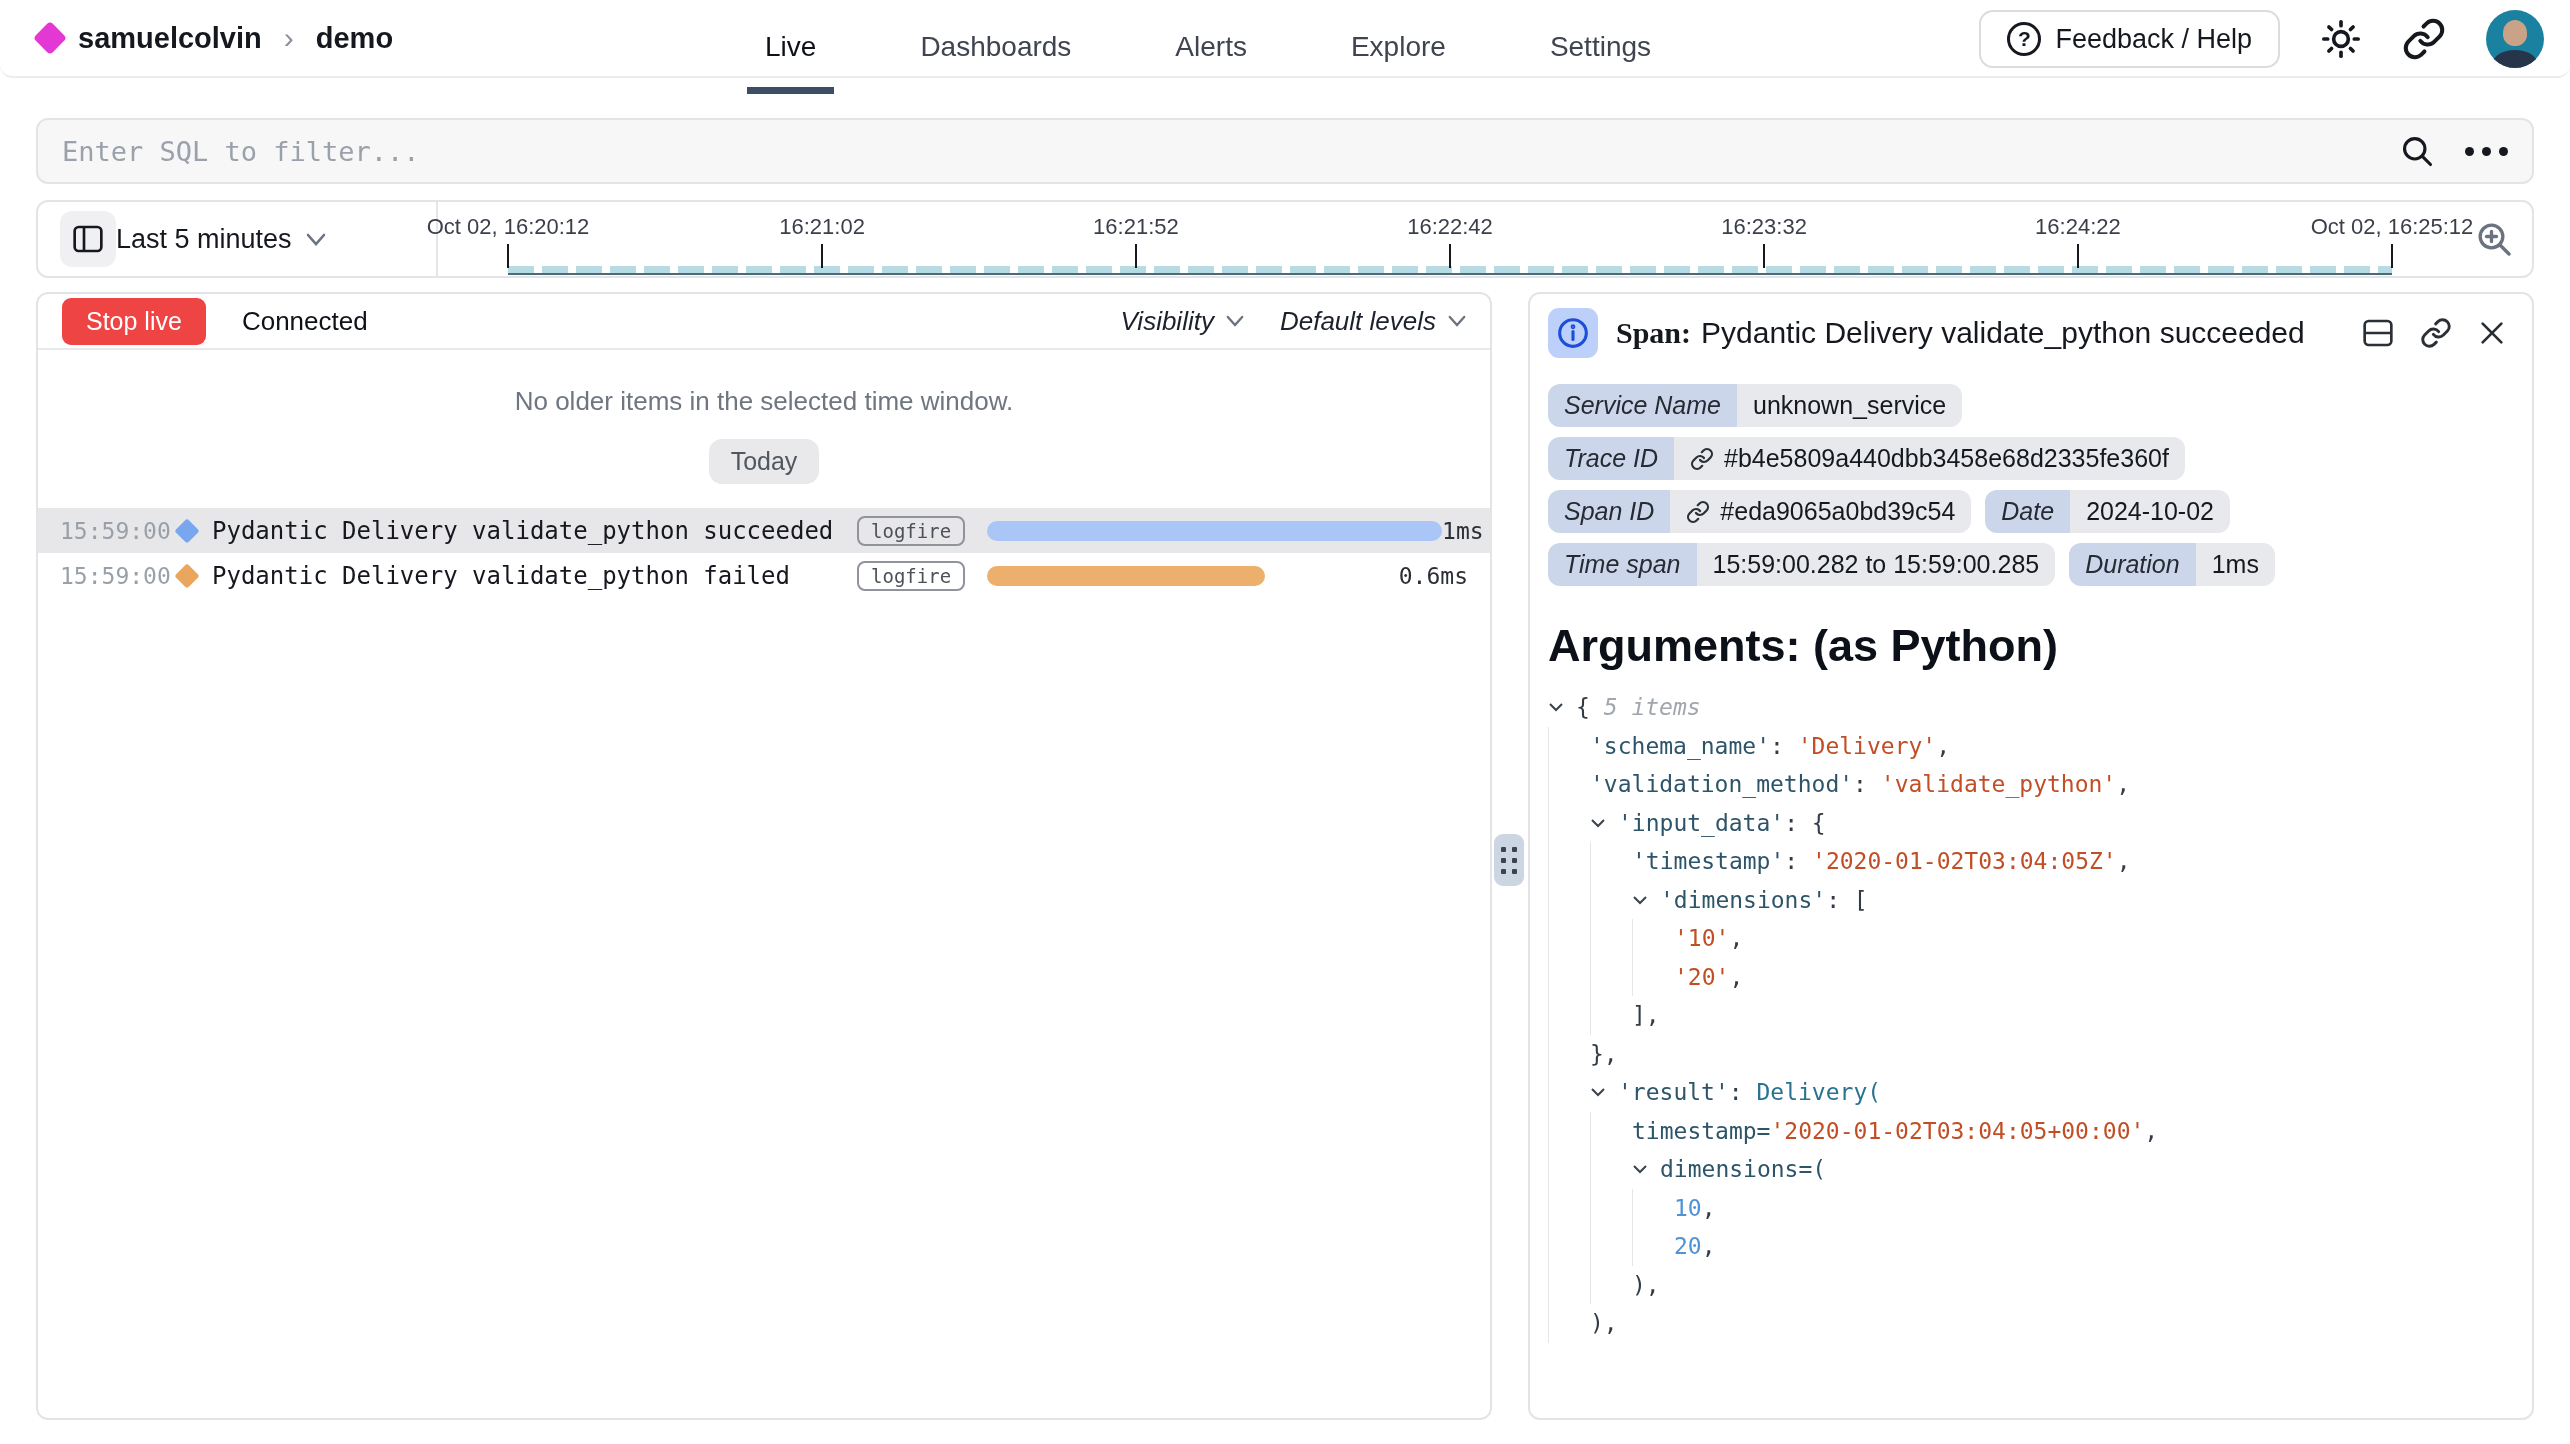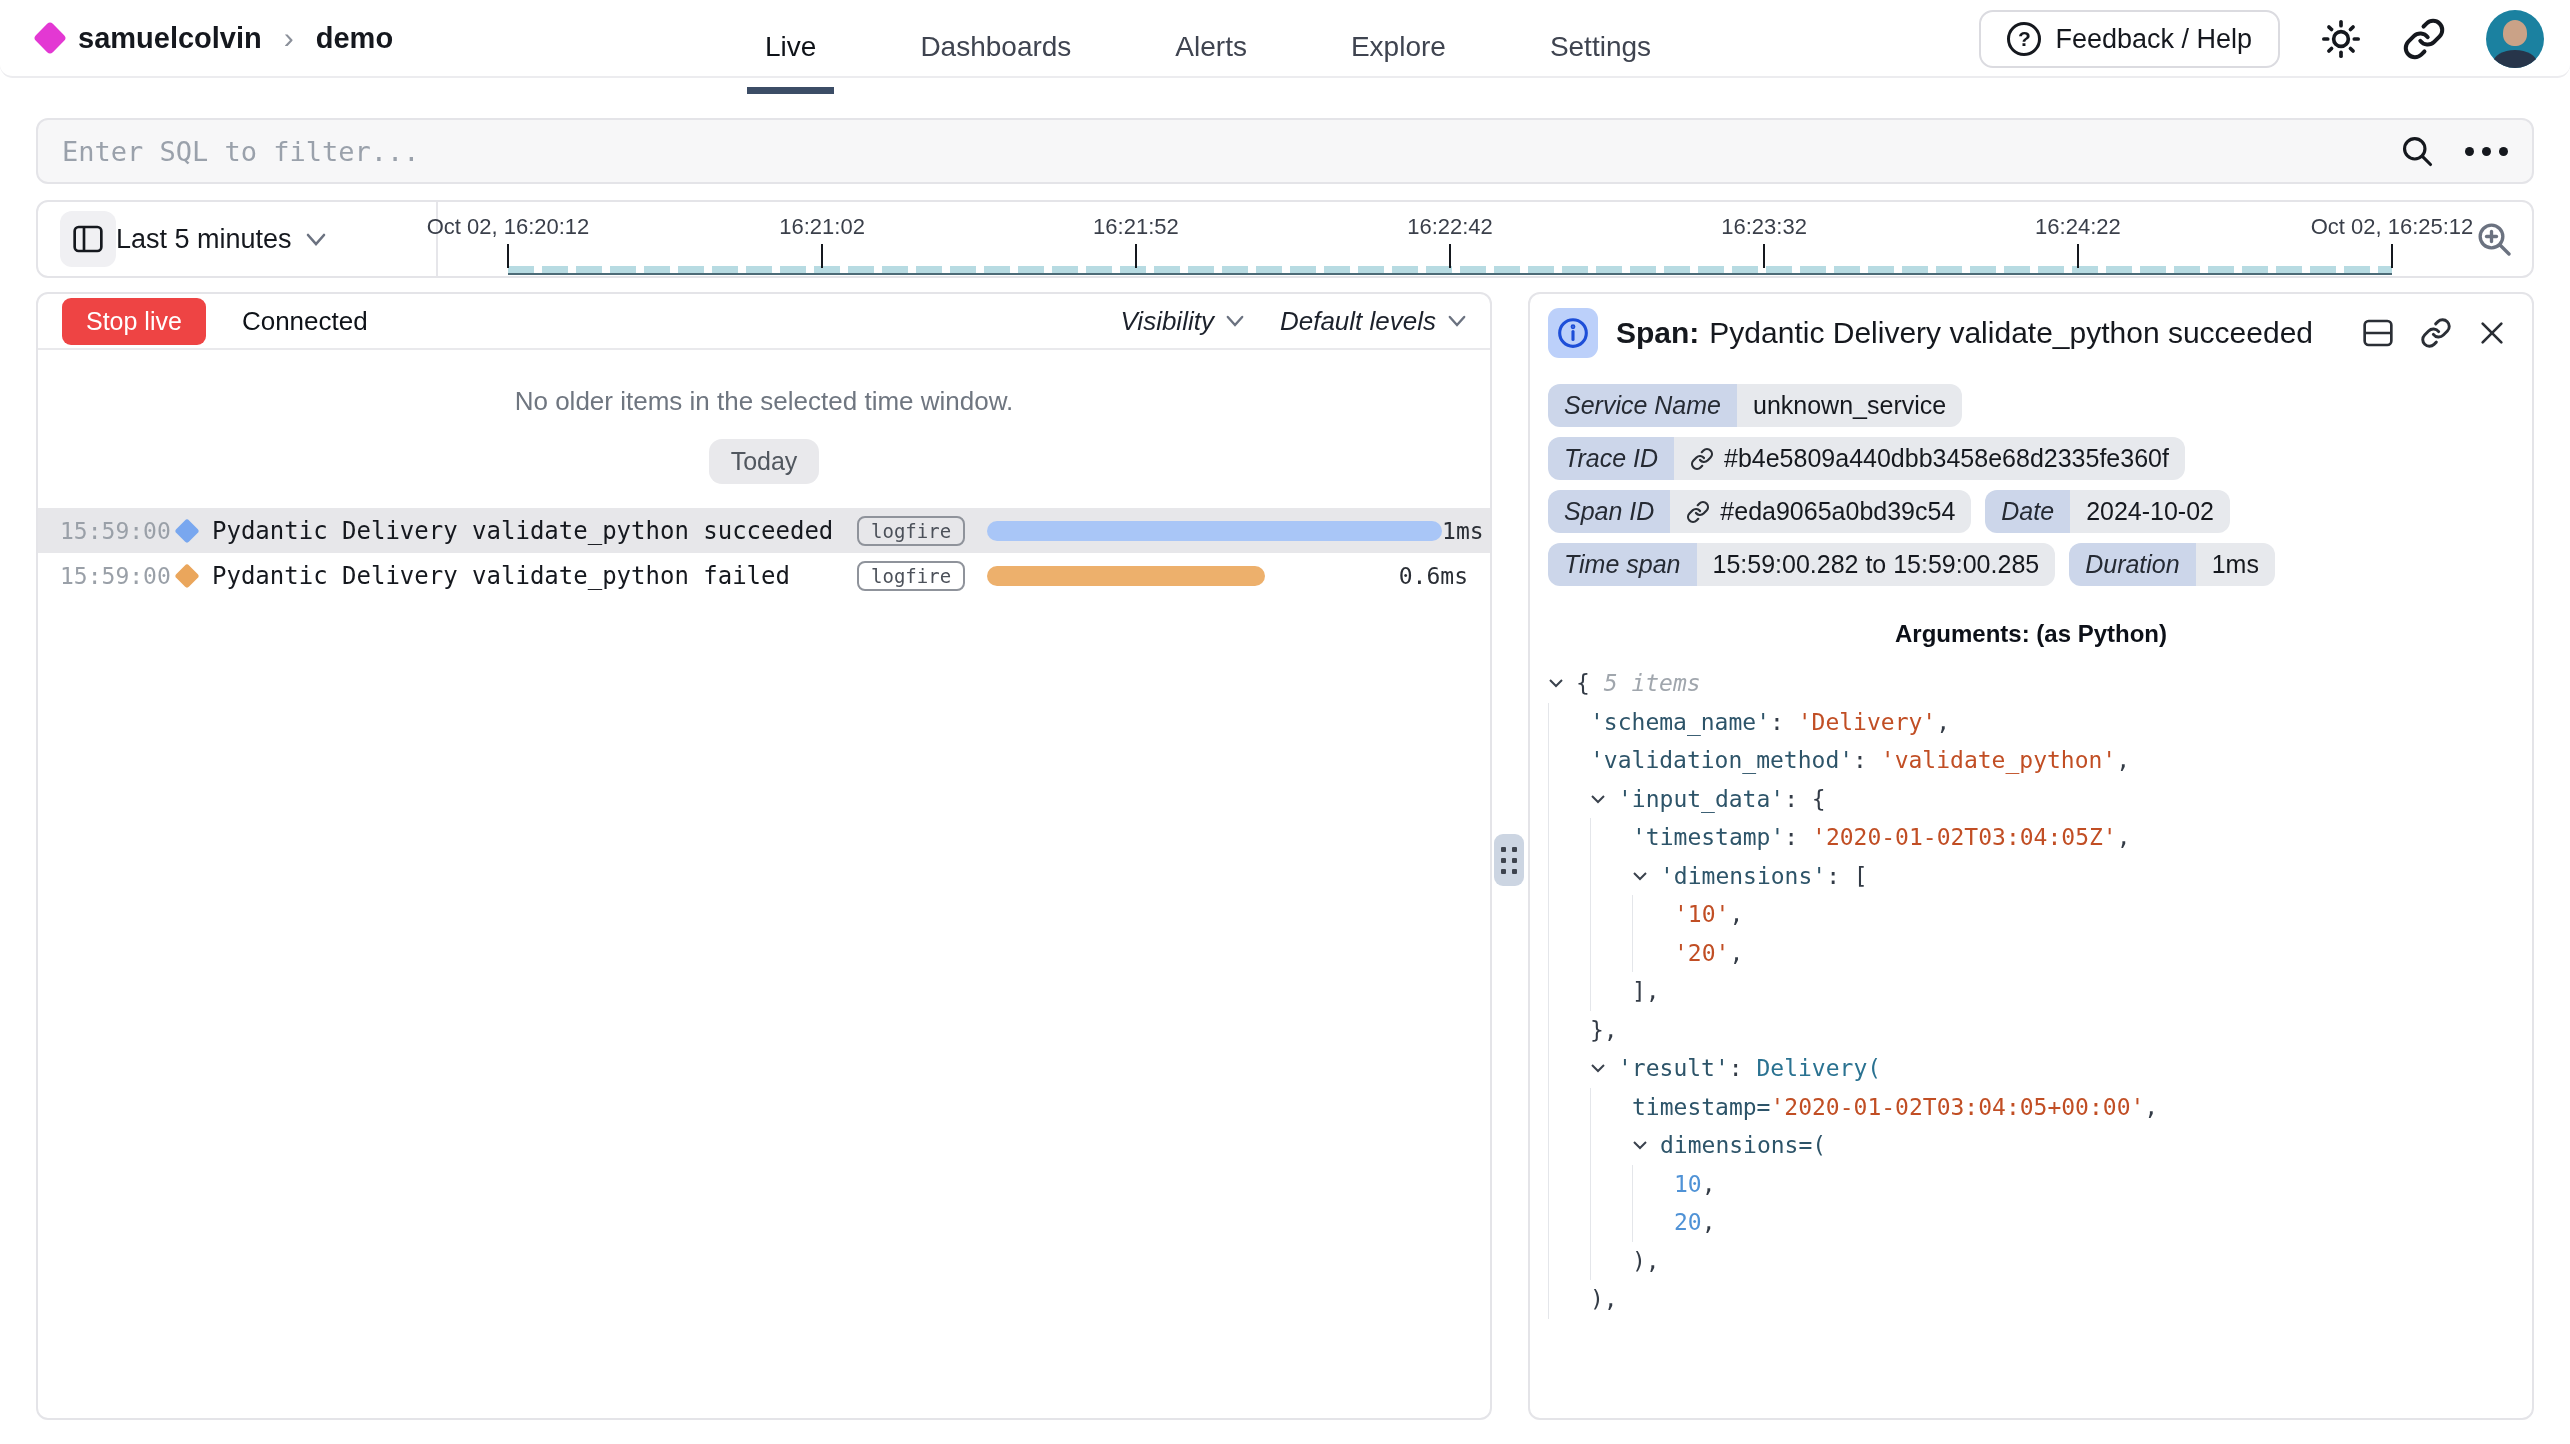--- a/index.html
+++ b/index.html
@@ -70,31 +70,31 @@
   .lr-diamond { width:18px; height:18px; border-radius:3px; transform:rotate(45deg); margin:0 16px 0 6px; flex-shrink:0; }
   .lr-title { font-family:"DejaVu Sans Mono", monospace; font-size:24px; color:#15181e; width:645px; flex-shrink:0; white-space:nowrap; overflow:hidden; }
   .lr-tag { font-family:"DejaVu Sans Mono", monospace; font-size:19px; color:#4b5059; border:2px solid #8f939b; border-radius:8px; padding:2px 12px; flex-shrink:0; }
   .lr-bar { height:20px; border-radius:10px; margin-left:22px; flex-shrink:0; }
   .lr-dur { margin-left:auto; font-family:"DejaVu Sans Mono", monospace; font-size:23px; color:#2a2e35; }
 
   
   .dp-head { display:flex; align-items:center; gap:18px; padding:14px 20px 10px 18px; }
   .info-chip { width:50px; height:50px; border-radius:11px; background:#bcd0fa; display:flex; align-items:center; justify-content:center; flex-shrink:0; }
   .dp-title { font-size:30px; color:#15181e; white-space:nowrap; overflow:hidden; }
-  .dp-title b { font-weight:700; margin-right:10px; }
+  .dp-title b { font-weight:700; margin-right:10px;font-family:Liberation Serif, serif; }
   .dp-head-icons { margin-left:auto; display:flex; align-items:center; gap:26px; padding-right:6px; }
   .badges { display:flex; flex-direction:column; gap:10px; padding:16px 16px 0 18px; }
   .badge-row { display:flex; gap:14px; }
   .badge { display:flex; align-items:stretch; border-radius:12px; overflow:hidden; font-size:25px; }
   .badge .bl { background:#ccd6ea; color:#252a33; font-style:italic; padding:7px 16px; display:flex; align-items:center; }
   .badge .bv { background:#e7e9ed; color:#15181e; padding:7px 16px; display:flex; align-items:center; gap:10px; }
   .tabs { display:flex; gap:44px; padding:0 18px; margin-top:30px; border-bottom:2px solid #e7e7ea; }
   .tab { font-size:26px; color:#2a2f38; padding:10px 4px 14px; cursor:pointer; }
   .tab.active { color:#0e1218; border-bottom:5px solid #3c4d66; margin-bottom:-2px; }
-  .dp-heading { font-size:24px; font-weight:700; color:#0c1018; padding:34px 18px 10px;text-align:center; }
+  .dp-heading { font-size:45px; font-weight:700; color:#0c1018; padding:34px 18px 10px; }
 
   .code { padding:6px 0 0 18px; font-family:"DejaVu Sans Mono", monospace; font-size:23px; }
   .cl { display:flex; align-items:center; height:38.5px; white-space:pre; }
   .g { width:42px; align-self:stretch; border-left:1px solid #e4e6ea; flex-shrink:0; }
   .chev { width:28px; display:flex; align-items:center; flex-shrink:0; cursor:pointer; }
   .tk.p { color:#333b46; }
   .tk.key { color:#2d5469; }
   .tk.str { color:#c14e24; }
   .tk.cls { color:#2a7291; }
   .tk.num { color:#4f92d6; }

